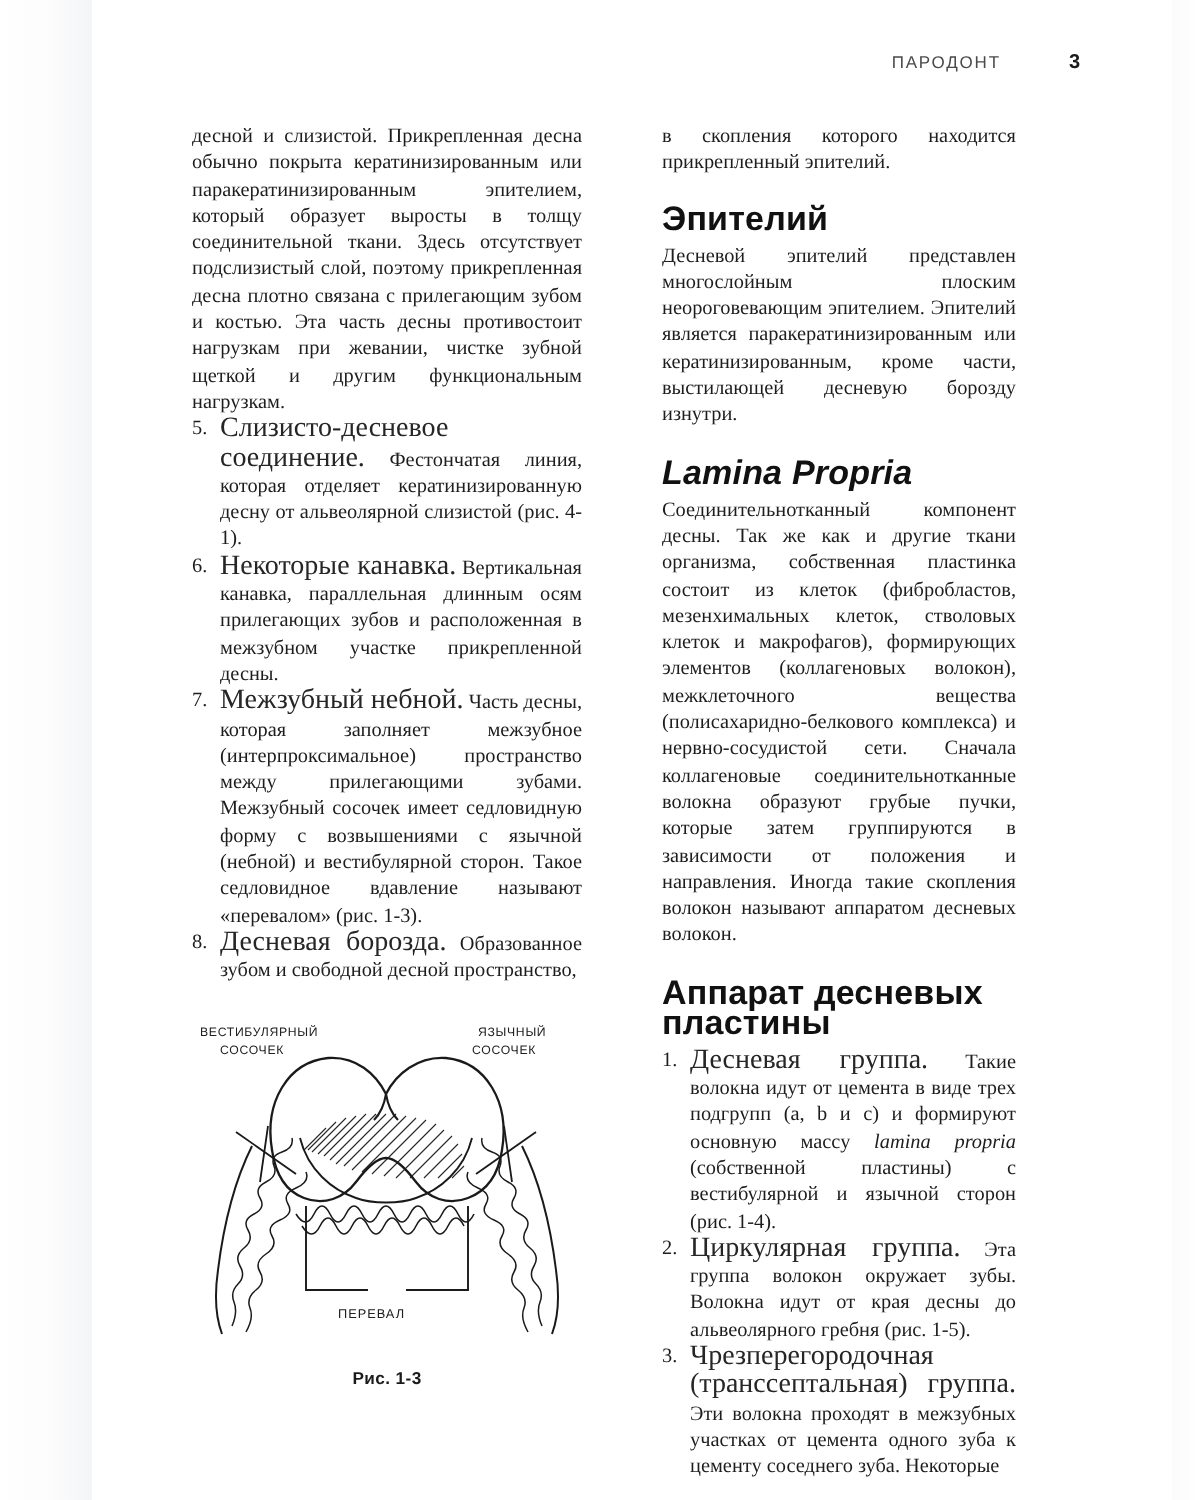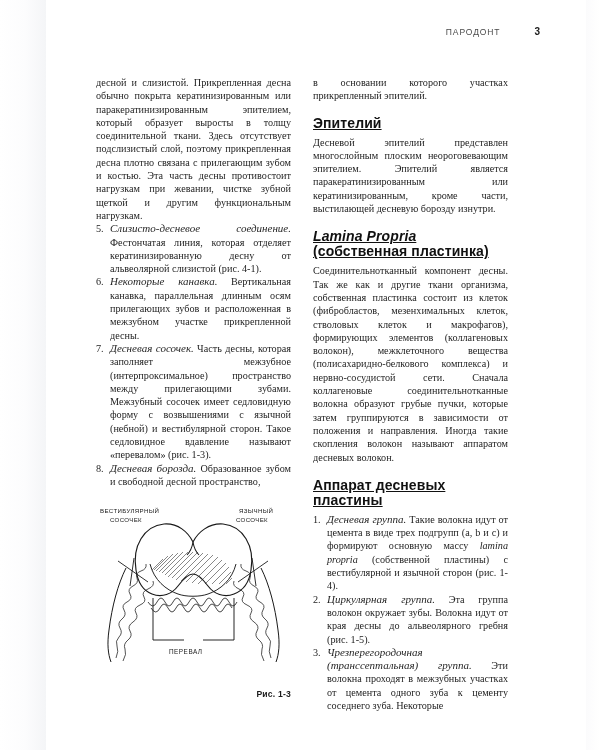--- a/index.html
+++ b/index.html
@@ -57,25 +57,25 @@
     font-family: "Liberation Sans", sans-serif;
     font-size: 10px;
     font-weight: bold;
     color: #1b1b1b;
   }
 
   
   .columns {
     position: absolute;
     left: 96px;
-    top: 76px;
+    top: 62px;
     width: 412px;
     height: 660px;
     display: flex;
-    gap: 22px;
+    gap: 40px;
   }
   .col {
     width: 195px;
     position: relative;
   }
 
   p.body {
     margin: 0;
     font-size: 10.2px;
     line-height: 13.3px;
@@ -101,54 +101,52 @@
   }
   ol.deflist li .num {
     position: absolute;
     left: 0;
     top: 0;
     width: 12px;
     text-align: left;
     font-size: 10.2px;
   }
   .term {
-    font-style: italic;
-    font-size: 11px;
+    font-size: 14px;
     color: #262626;
   }
   .lat {
     font-style: italic;
   }
 
   
   h2.sec {
     margin: 13px 0 5px 0;
     font-family: "Liberation Sans", sans-serif;
-    font-size: 14px;
+    font-size: 17px;
     font-weight: bold;
     line-height: 15px;
     color: #111111;
     letter-spacing: 0.1px;
-    text-decoration: underline;
   }
   h2.sec.tight { margin-top: 14px; }
   h2.sec .it {
     font-style: italic;
   }
 
   
   .figure {
     position: relative;
     margin-top: 10px;
     width: 195px;
   }
   .figure svg { display: block; }
   .fig-caption {
-    margin-top: 16px;
-    text-align: right;
+    margin-top: 6px;
+    text-align: center;
     font-family: "Liberation Sans", sans-serif;
     font-size: 8.6px;
     font-weight: bold;
     color: #1b1b1b;
     letter-spacing: 0.2px;
   }
   .fig-label {
     font-family: "Liberation Sans", sans-serif;
     font-size: 6.1px;
     fill: #202020;
@@ -183,21 +181,21 @@
       <p class="body">десной и слизистой. Прикрепленная десна обычно покрыта кератинизированным или паракератинизированным эпителием, который образует выросты в толщу соединительной ткани. Здесь отсутствует подслизистый слой, поэтому прикрепленная десна плотно связана с прилегающим зубом и костью. Эта часть десны противостоит нагрузкам при жевании, чистке зубной щеткой и другим функциональным нагрузкам.</p>
 
       <ol class="deflist">
         <li>
           <span class="num">5.</span><span class="term">Слизисто-десневое соединение.</span><span> Фестончатая линия, которая отделяет кератинизированную десну от альвеолярной слизистой (рис. 4-1).</span>
         </li>
         <li>
           <span class="num">6.</span><span class="term">Некоторые канавка.</span><span> Вертикальная канавка, параллельная длинным осям прилегающих зубов и расположенная в межзубном участке прикрепленной десны.</span>
         </li>
         <li>
-          <span class="num">7.</span><span class="term">Десневая сосочек.</span><span> Часть десны, которая заполняет межзубное (интерпроксимальное) пространство между прилегающими зубами. Межзубный сосочек имеет седловидную форму с возвышениями с язычной (небной) и вестибулярной сторон. Такое седловидное вдавление называют «перевалом» (рис. 1-3).</span>
+          <span class="num">7.</span><span class="term">Межзубный небной.</span><span> Часть десны, которая заполняет межзубное (интерпроксимальное) пространство между прилегающими зубами. Межзубный сосочек имеет седловидную форму с возвышениями с язычной (небной) и вестибулярной сторон. Такое седловидное вдавление называют «перевалом» (рис. 1-3).</span>
         </li>
         <li>
           <span class="num">8.</span><span class="term">Десневая борозда.</span><span> Образованное зубом и свободной десной пространство,</span>
         </li>
       </ol>
 
       <div class="figure">
         <svg width="195" height="175" viewBox="0 0 195 175">
 
           <text class="fig-label" x="4" y="15">ВЕСТИБУЛЯРНЫЙ</text>
@@ -288,26 +286,26 @@
           <text class="fig-label-c" x="73" y="156">ПЕРЕВАЛ</text>
         </svg>
 
         <div class="fig-caption">Рис. 1-3</div>
       </div>
 
     </div>
 
     <div class="col">
 
-      <p class="body">в основании которого участках прикрепленный эпителий.</p>
+      <p class="body">в скопления которого находится прикрепленный эпителий.</p>
 
       <h2 class="sec">Эпителий</h2>
       <p class="body">Десневой эпителий представлен многослойным плоским неороговевающим эпителием. Эпителий является паракератинизированным или кератинизированным, кроме части, выстилающей десневую борозду изнутри.</p>
 
-      <h2 class="sec tight"><span class="it">Lamina Propria</span><br><span>(собственная пластинка)</span></h2>
+      <h2 class="sec tight"><span class="it">Lamina Propria</span><br></h2>
       <p class="body">Соединительнотканный компонент десны. Так же как и другие ткани организма, собственная пластинка состоит из клеток (фибробластов, мезенхимальных клеток, стволовых клеток и макрофагов), формирующих элементов (коллагеновых волокон), межклеточного вещества (полисахаридно-белкового комплекса) и нервно-сосудистой сети. Сначала коллагеновые соединительнотканные волокна образуют грубые пучки, которые затем группируются в зависимости от положения и направления. Иногда такие скопления волокон называют аппаратом десневых волокон.</p>
 
       <h2 class="sec tight"><span>Аппарат десневых</span><br><span>пластины</span></h2>
 
       <ol class="deflist">
         <li>
           <span class="num">1.</span><span class="term">Десневая группа.</span><span> Такие волокна идут от цемента в виде трех подгрупп (a, b и c) и формируют основную массу </span><span class="lat">lamina propria</span><span> (собственной пластины) с вестибулярной и язычной сторон (рис. 1-4).</span>
         </li>
         <li>
           <span class="num">2.</span><span class="term">Циркулярная группа.</span><span> Эта группа волокон окружает зубы. Волокна идут от края десны до альвеолярного гребня (рис. 1-5).</span>

